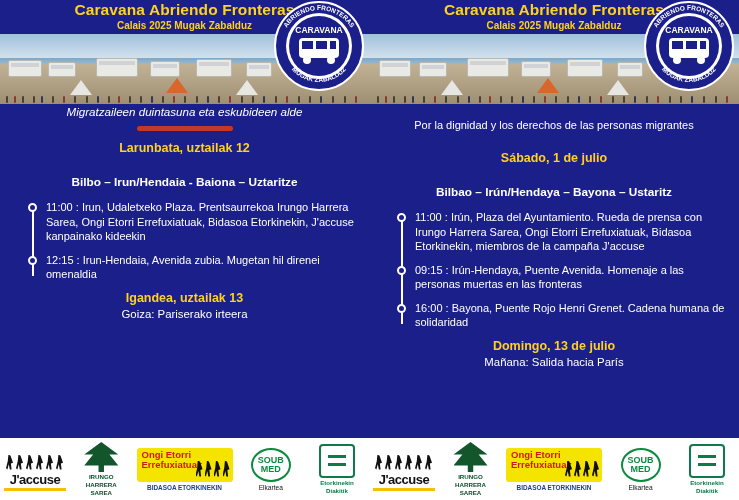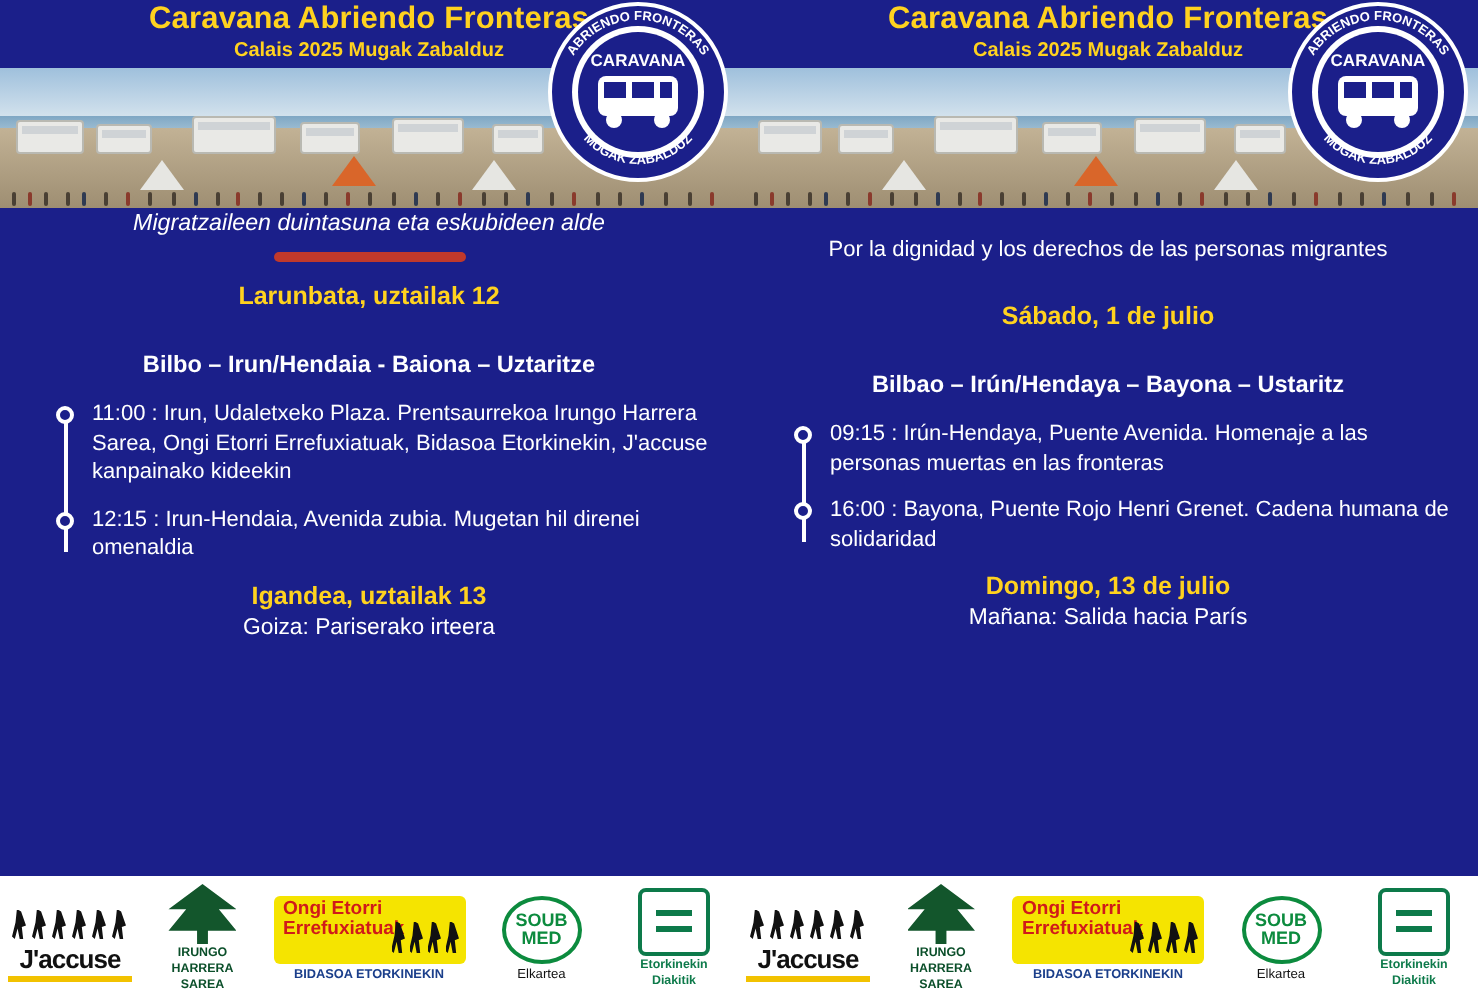--- a/index.html
+++ b/index.html
@@ -526,20 +526,24 @@
     </div>
 
     <div class="slogan plain">Por la dignidad y los derechos de las personas migrantes</div>
 
     <div class="day" style="margin-top:16px">Sábado, 1 de julio</div>
     <div class="route">Bilbao – Irún/Hendaya – Bayona – Ustaritz</div>
 
     <div class="timeline">
       <div class="ev">
         <span class="dot"></span>
+        <p>11:00 : Irún, Plaza del Ayuntamiento. Rueda de prensa con Irungo Harrera Sarea, Ongi Etorri Errefuxiatuak, Bidasoa Etorkinekin, miembros de la campaña J'accuse</p>
+      </div>
+      <div class="ev">
+        <span class="dot"></span>
         <p>09:15 : Irún-Hendaya, Puente Avenida. Homenaje a las personas muertas en las fronteras</p>
       </div>
       <div class="ev">
         <span class="dot"></span>
         <p>16:00 : Bayona, Puente Rojo Henri Grenet. Cadena humana de solidaridad</p>
       </div>
     </div>
 
     <div class="day2">Domingo, 13 de julio</div>
     <div class="close">Mañana: Salida hacia París</div>

